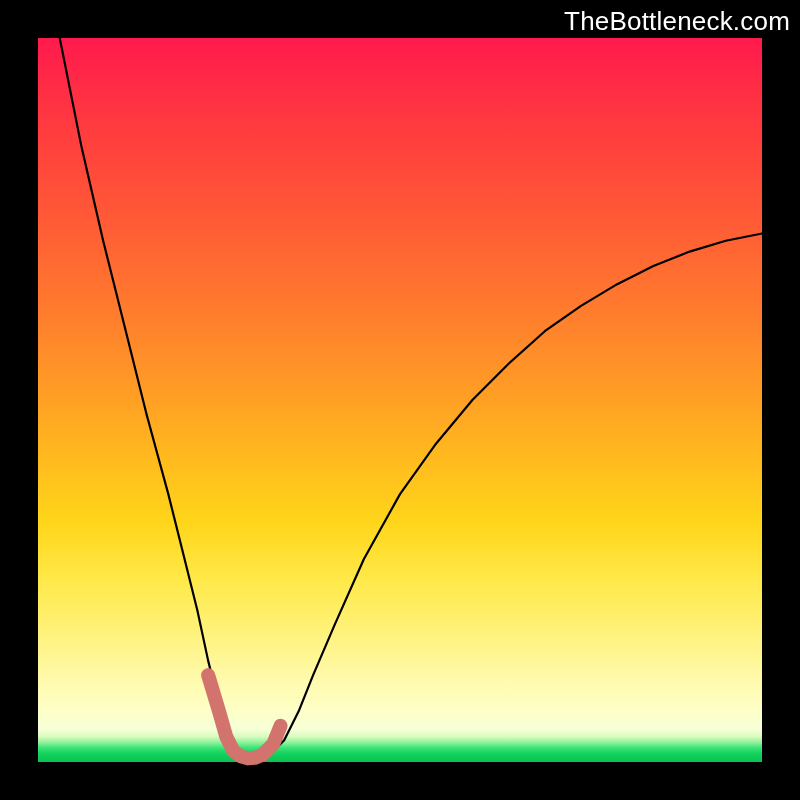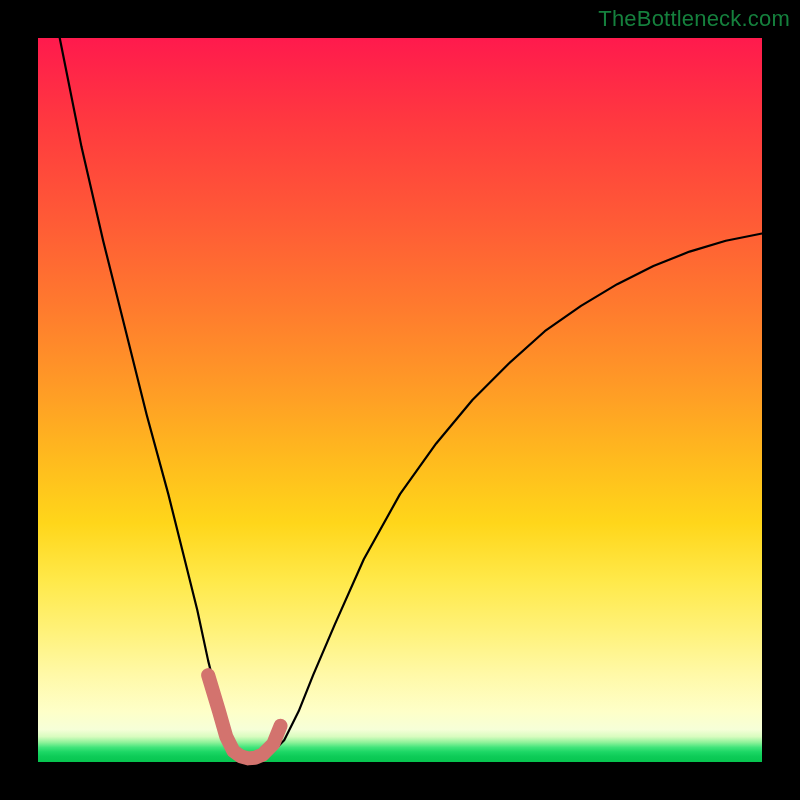--- a/index.html
+++ b/index.html
@@ -45,22 +45,22 @@
       #40e47a 98%,
       #1cd765 98.6%,
       #0ecc58 99.2%,
       #06c54f 100%
     );
   }
   .watermark {
     position: absolute;
     top: 6px;
     right: 10px;
-    color: #15803d;
-    font-size: 22px;
+    color: #ffffff;
+    font-size: 26px;
     font-weight: 400;
     letter-spacing: 0.2px;
     user-select: none;
   }
   svg.curve {
     position: absolute;
     top: 0;
     left: 0;
     width: 724px;
     height: 724px;

